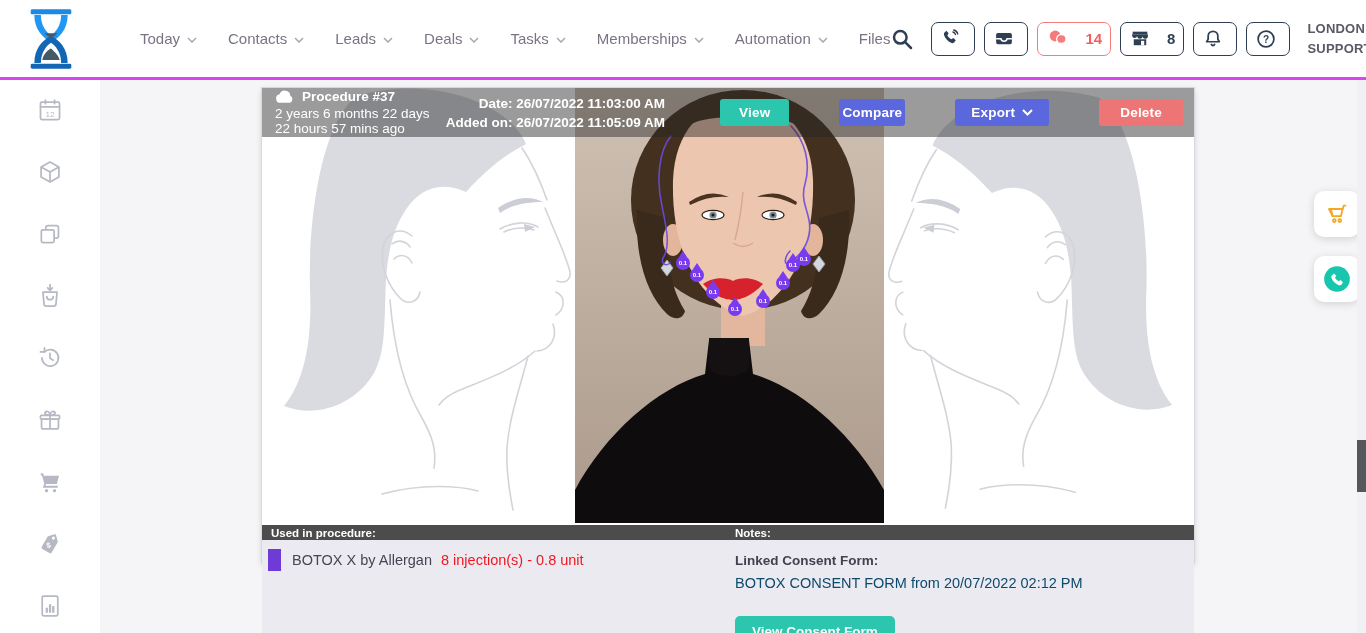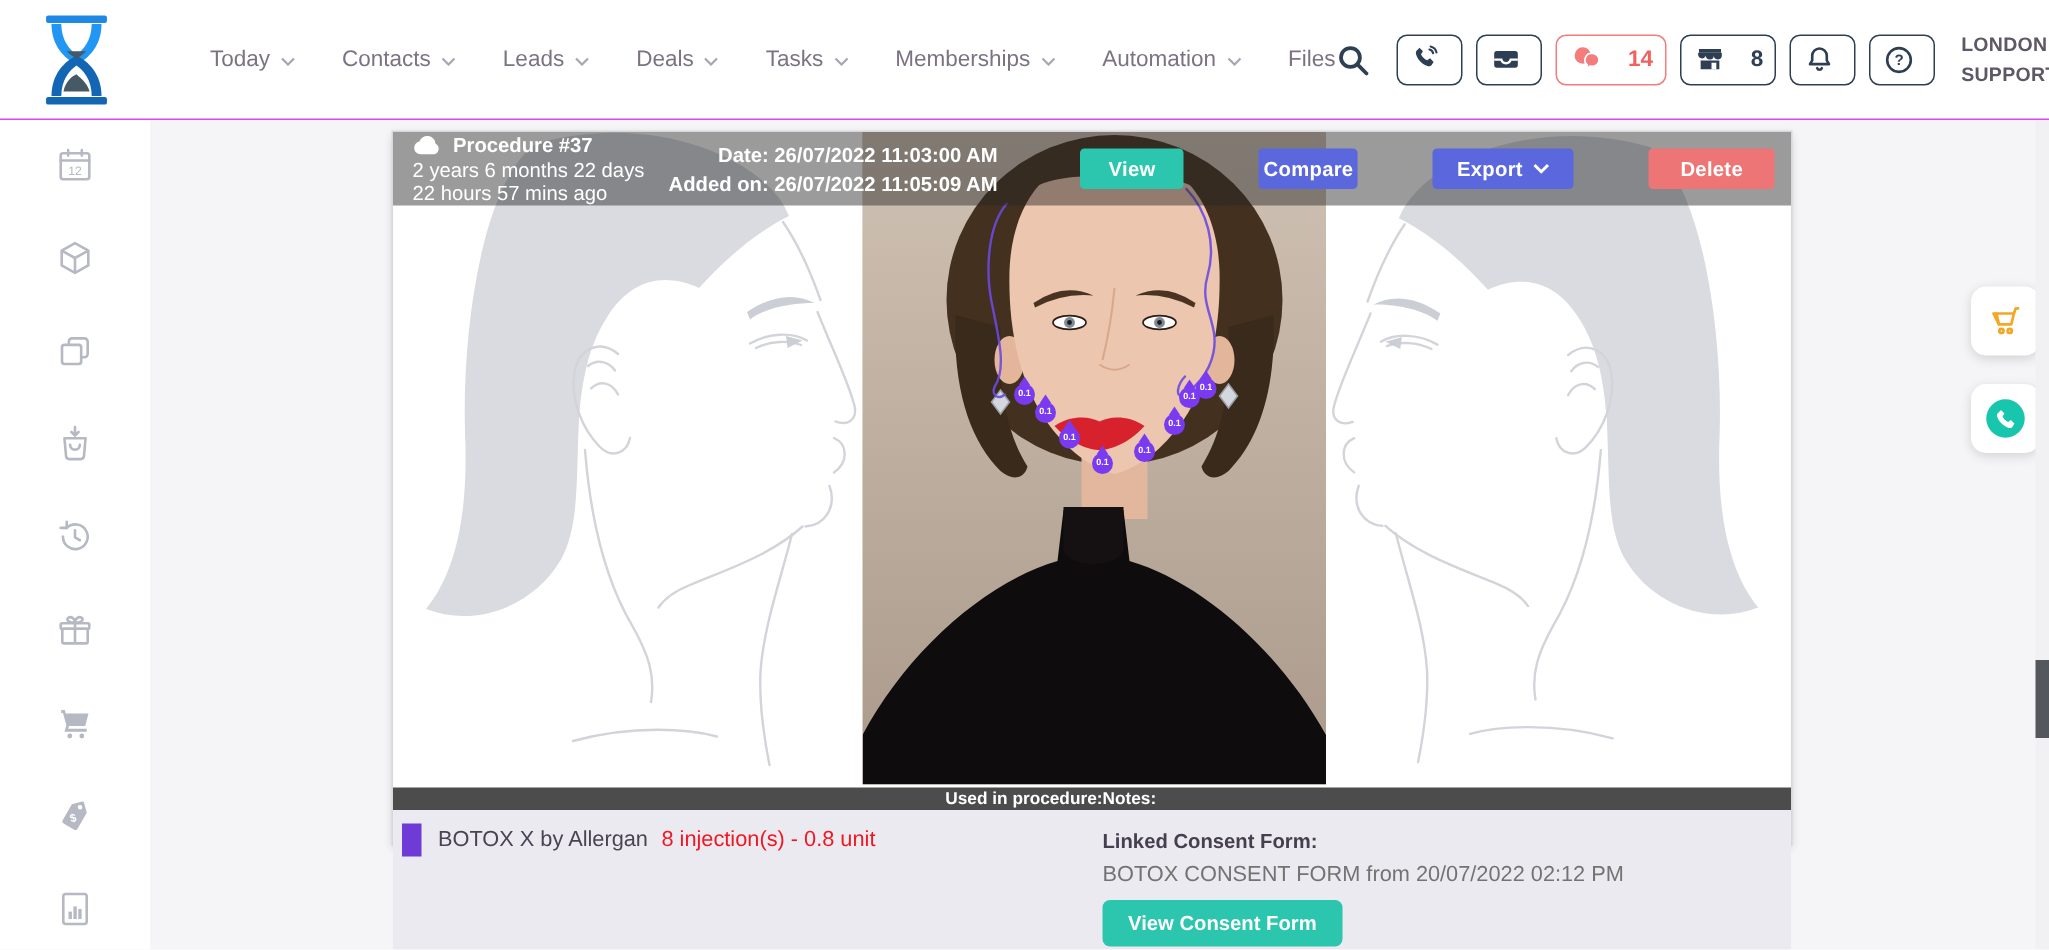--- a/index.html
+++ b/index.html
@@ -1,21 +1,21 @@
 <!DOCTYPE html>
 <html><head>
 <meta charset="utf-8">
 <style>
   * { margin:0; padding:0; box-sizing:border-box; }
   html,body { width:1366px; height:633px; overflow:hidden; }
   body { position:relative; background:#f5f4f6; font-family:"Liberation Sans", sans-serif; }
 
   
   .navbar { position:absolute; top:0; left:0; width:1366px; height:80px; background:#fff;
-            display:flex; align-items:center; z-index:20; border-bottom:1px solid #d946ef; }
+            display:flex; align-items:center; z-index:20; border-bottom:3px solid #d946ef; }
   .logo { margin-left:22px; width:58px; height:66px; flex:0 0 auto; }
   .nav-menu { display:flex; align-items:center; gap:31px; margin-left:60px; }
   .nav-item { display:inline-flex; align-items:center; gap:7px; font-size:15px; font-weight:500;
               color:#7b7383; cursor:pointer; white-space:nowrap; }
   .nav-item svg { margin-top:2px; }
 
   .nav-right { margin-left:auto; display:flex; align-items:center; gap:9px; padding-right:18px; }
   .icon-btn { height:34px; min-width:44px; border:1.6px solid #2e3f54; border-radius:7px;
               background:#fff; display:flex; align-items:center; gap:16px;
               cursor:pointer; padding:0 8px; }
@@ -64,30 +64,30 @@
           font-size:13.5px; font-weight:700; cursor:pointer; display:inline-flex; align-items:center;
           justify-content:center; gap:7px; letter-spacing:.2px;margin-left:46px; }
   .pbtn.view { background:#2cc5ad; padding:0 19px; }
   .pbtn.compare { background:#5b67dd; padding:0 3px; }
   .pbtn.export { background:#5b67dd; padding:0 16px; }
   .pbtn.delete { background:#ee7576; padding:0 21px; }
 
   
   .section-bar { display:flex; height:15px; margin-top:2px; background:#4c4c4c; color:#fff;
                  font-size:11.5px; font-weight:700; align-items:center; }
-  .section-bar .cell-left { width:473px; padding-left:9px;text-align:right; }
+  .section-bar .cell-left { width:473px; padding-left:9px; }
   .section-bar .cell-right { flex:1; }
   .details { display:flex; background:#eceaf1; height:93px; }
   .used-col { width:473px; padding:9px 10px 0 6px; display:flex; align-items:flex-start; }
   .swatch { width:13px; height:22px; background:#6f3bd6; margin-right:11px; flex:0 0 auto; }
   .product-name { font-size:14.5px; color:#4a4452; padding-top:3px; font-weight:500; }
   .product-detail { font-size:14.5px; color:#ef1822; margin-left:9px; padding-top:3px; font-weight:500; }
   .notes-col { flex:1; padding-top:13px; }
   .linked-label { font-size:13.5px; font-weight:700; color:#453f4e; margin-bottom:7px; }
-  .consent-text { font-size:14.5px; color:#737373; margin-bottom:9px; }
+  .consent-text { font-size:14.5px; color:#0c4a6e; margin-bottom:25px; }
   .consent-btn { display:inline-block; background:#2cc5ad; color:#fff; border:none; border-radius:5px;
                  font-family:inherit; font-size:13.5px; font-weight:700; padding:8px 17px; cursor:pointer; }
 
   
   .float-card { position:absolute; width:46px; height:46px; background:#fff; border-radius:10px;
                 box-shadow:0 2px 8px rgba(0,0,0,.14); display:flex; align-items:center;
                 justify-content:center; cursor:pointer; z-index:30; }
   .float-cart { left:1314px; top:191px; }
   .float-phone { left:1314px; top:256px; }
   .scroll-track { position:absolute; right:0; top:80px; bottom:0; width:9px; background:#f1f0f2; z-index:40; }

